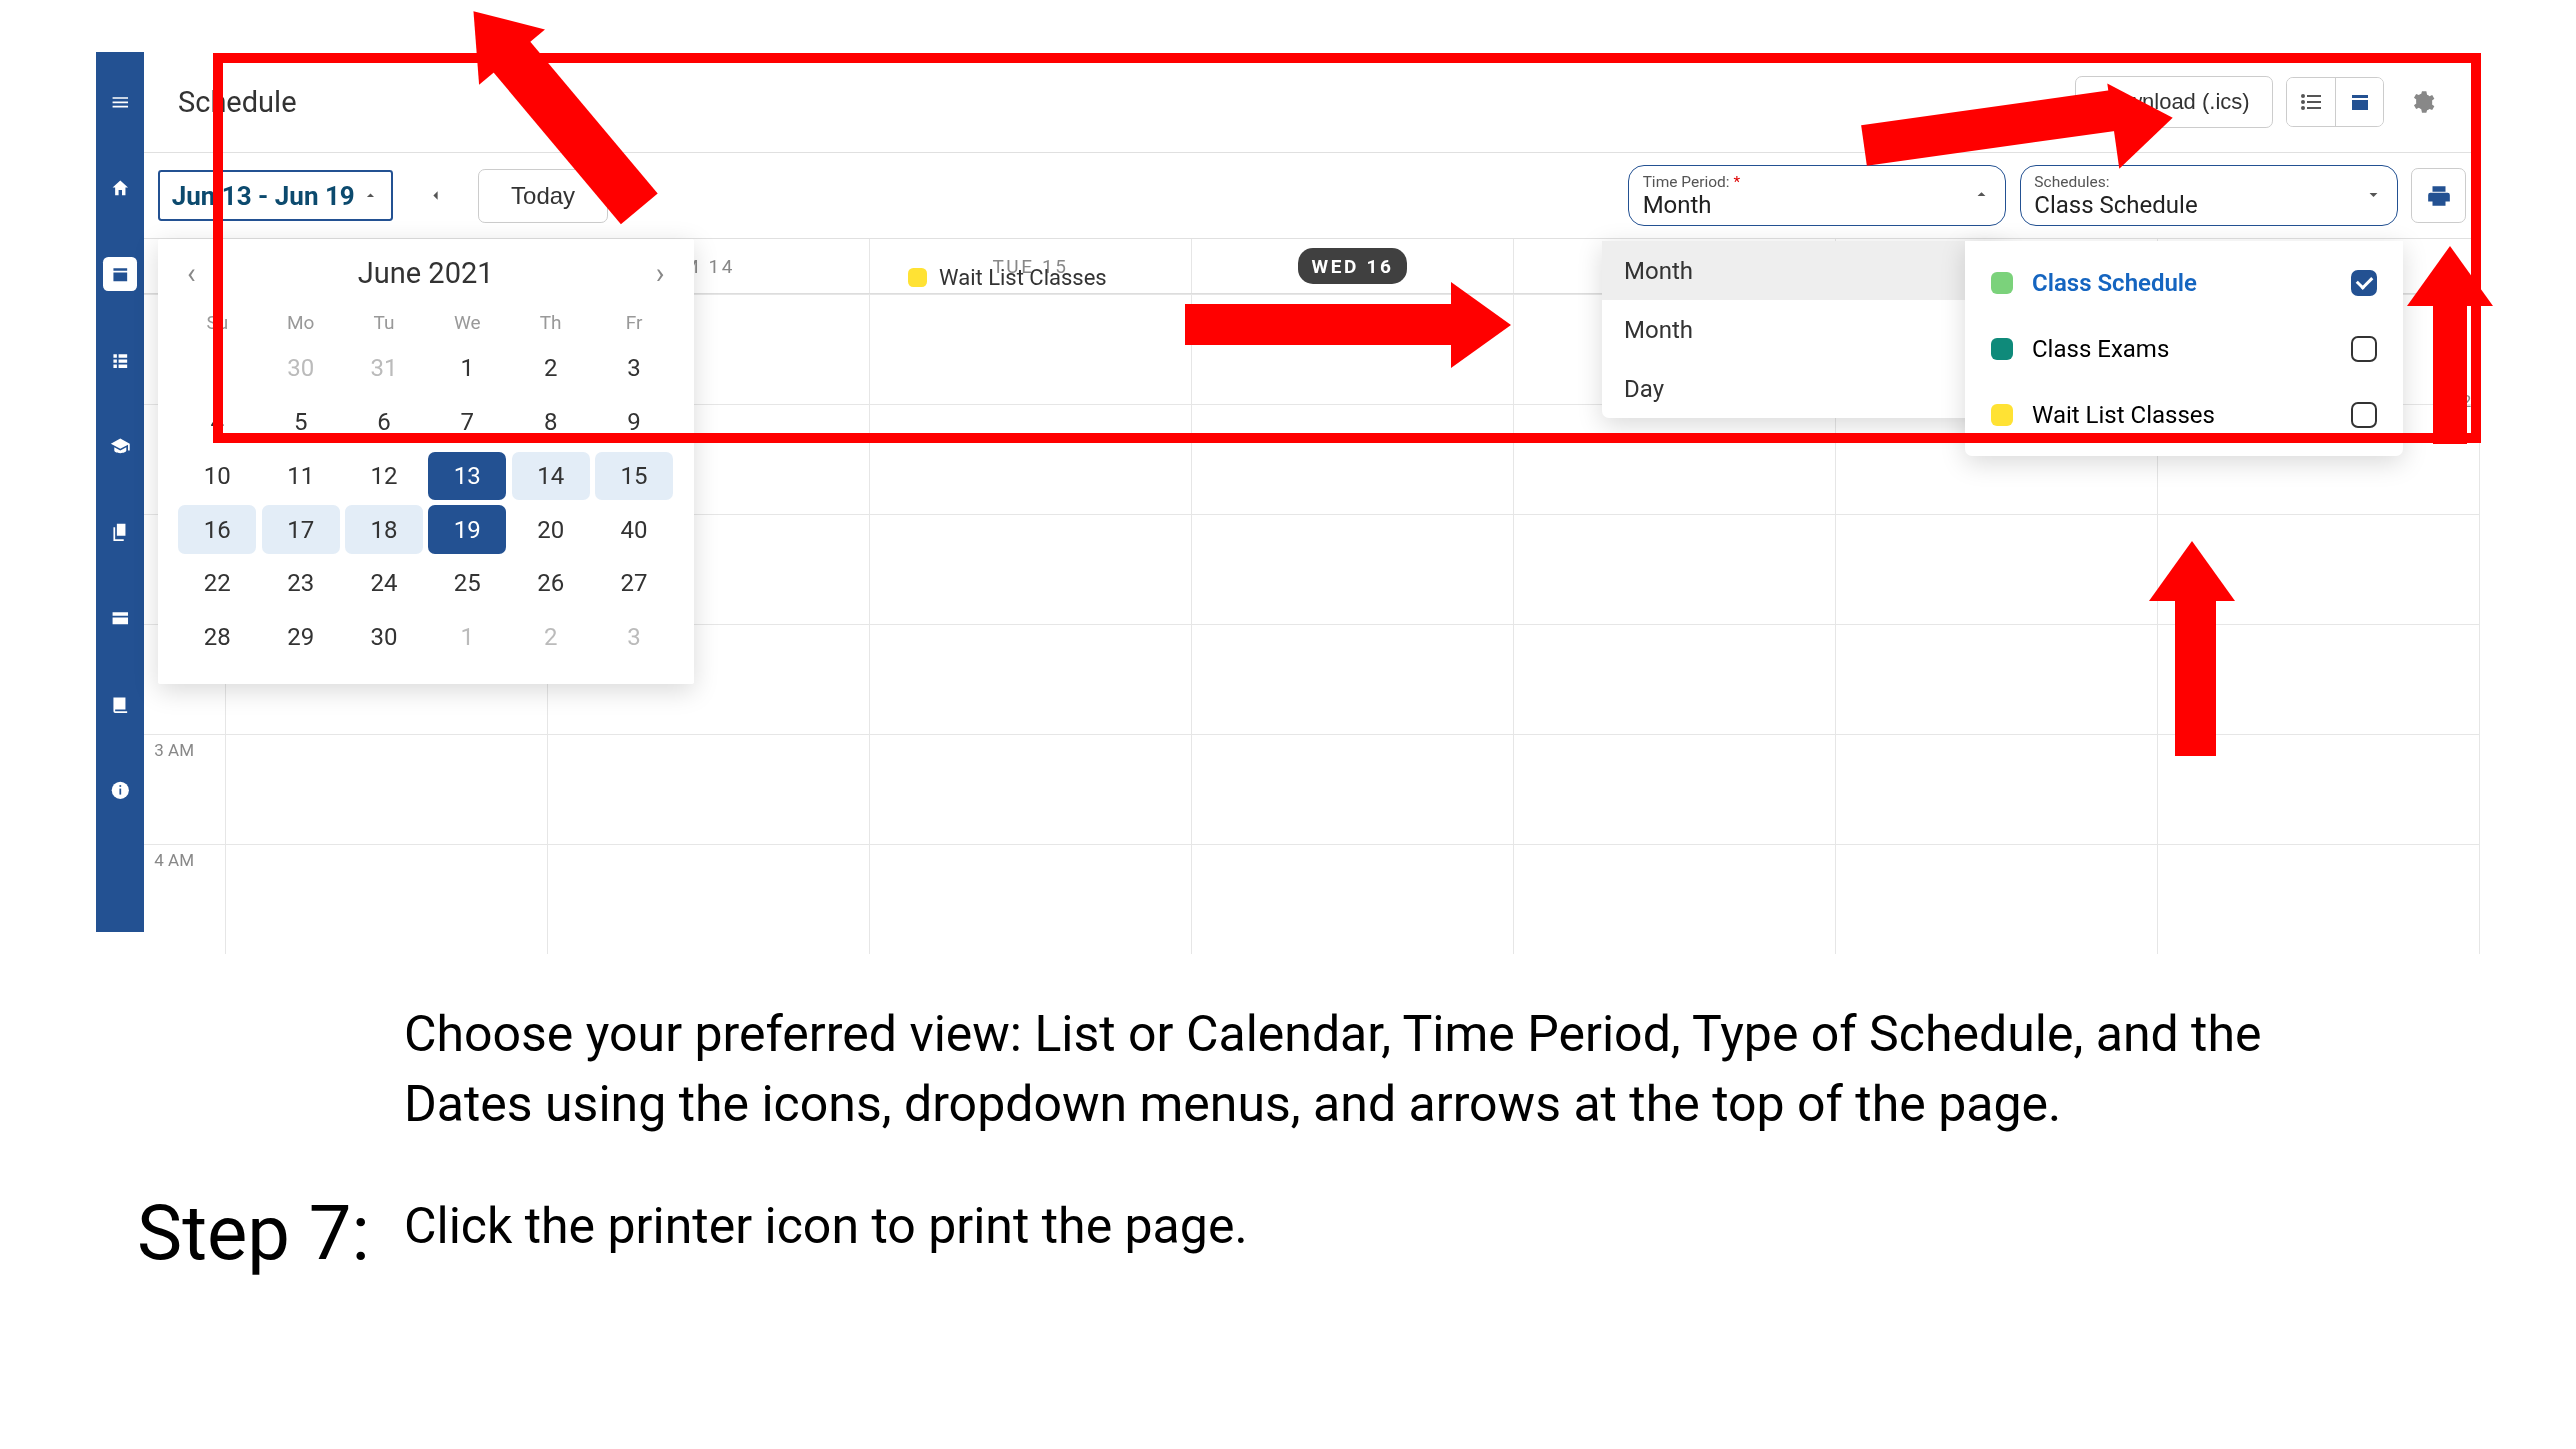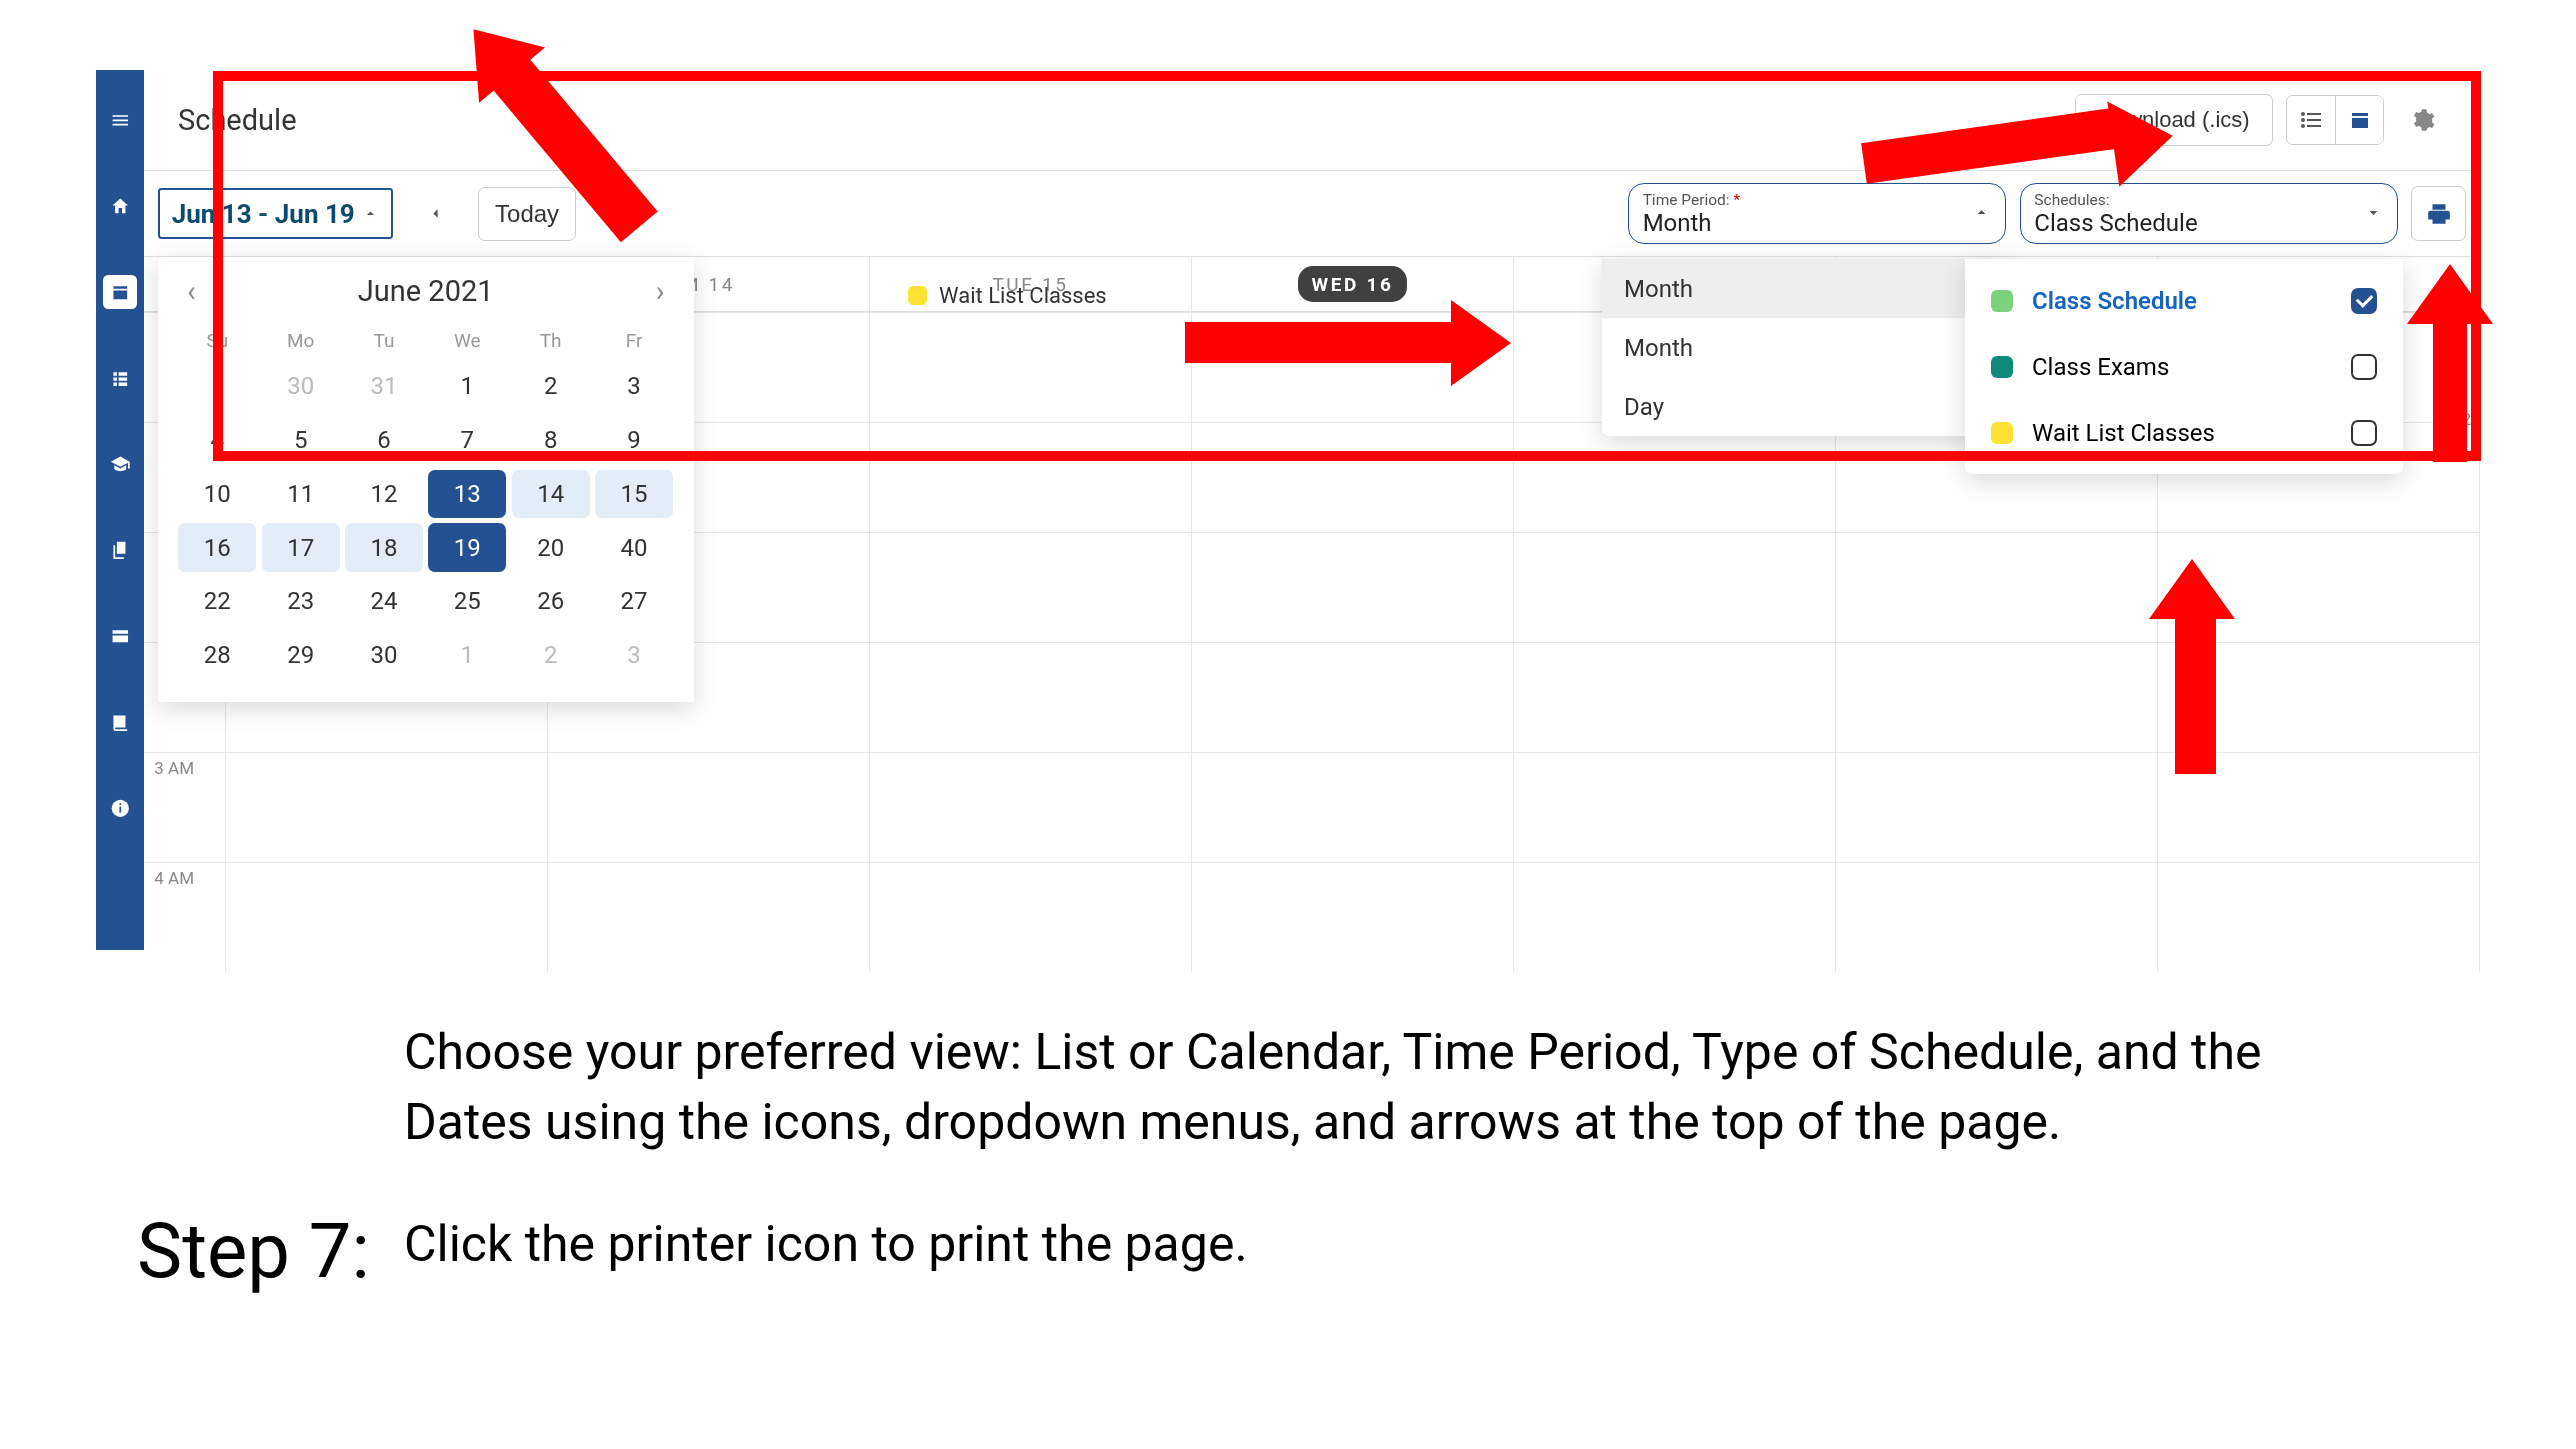--- a/index.html
+++ b/index.html
@@ -1,17 +1,17 @@
 <!DOCTYPE html>
 <html style="font-size:13.7px"><head>
 <meta charset="utf-8">
 <style>
   * { box-sizing: border-box; margin: 0; padding: 0; }
   body { font-family: -apple-system, BlinkMacSystemFont, "Segoe UI", Roboto, Helvetica, Arial, sans-serif; background: #fff; overflow-x: hidden; }
-  .page { width: 2568px; position: relative; margin-top: 18px; }
+  .page { width: 2568px; position: relative; }
   .screenshot-region { position: relative; width: 2576px; height: 965px; }
   .sidebar {
     position: absolute; left: 96px; top: 52px; width: 48px; height: 880px;
     background: #235192; display: flex; flex-direction: column; align-items: center; padding-top: 6.9px;
   }
   .sidebar-btn {
     width: 34px; height: 34px; display: flex; align-items: center; justify-content: center;
     margin: 26px 0; cursor: pointer; color: #fff; border-radius: 5.2px;
   }
   .sidebar-btn.selected { background: #fff; color: #235192; }
@@ -40,21 +40,21 @@
   .control-bar {
     height: 86px; background: #fff; border-bottom: 0.9px solid #e0e0e0;
     display: flex; align-items: center; padding: 0 13.7px; gap: 13.7px; position: relative; z-index: 6;
   }
   .date-range-btn {
     border: 2.6px solid #235192; border-radius: 3.4px; padding: 8.6px 12px; font-size: 26px; font-weight: 700; color: #0c4a6e;
     background: #fff; cursor: pointer; display: inline-flex; align-items: center; gap: 6.9px;
   }
   .nav-arrow { width: 34px; height: 34px; display: flex; align-items: center; justify-content: center; color: #555; cursor: pointer; margin: 0 12px; }
   .nav-arrow svg { width: 17px; height: 17px; fill: currentColor; }
-  .today-btn { border: 1.7px solid #ccc; border-radius: 6.9px; padding: 12px 16px; font-size: 24px; color: #333; background: #fff; cursor: pointer; }
+  .today-btn { border: 1.7px solid #ccc; border-radius: 6.9px; padding: 12px 32px; font-size: 24px; color: #333; background: #fff; cursor: pointer; }
   .spacer { flex: 1; }
   .dropdown-field {
     border: 1.7px solid #235192; border-radius: 16px; background: #fff; min-width: 378px; padding: 6.9px 13.7px;
     display: flex; flex-direction: column; position: relative; cursor: pointer;
   }
   .dropdown-field .label { font-size: 15.5px; color: #555; }
   .dropdown-field .label .req { color: #d00; }
   .dropdown-field .value { font-size: 24px; color: #222; }
   .dropdown-field .chev { position: absolute; right: 13.7px; top: 50%; transform: translateY(-50%); }
   .print-btn {

